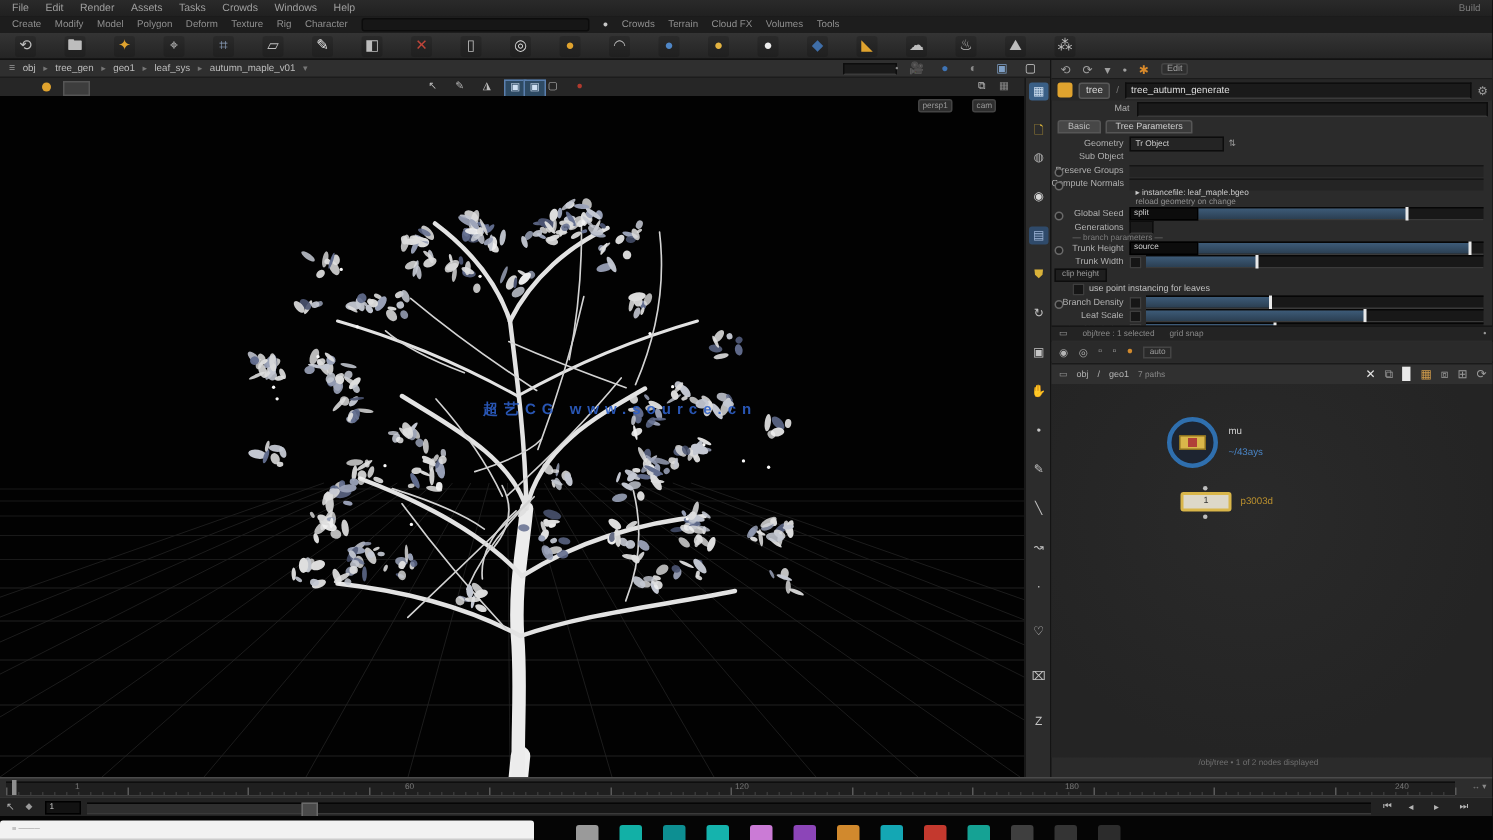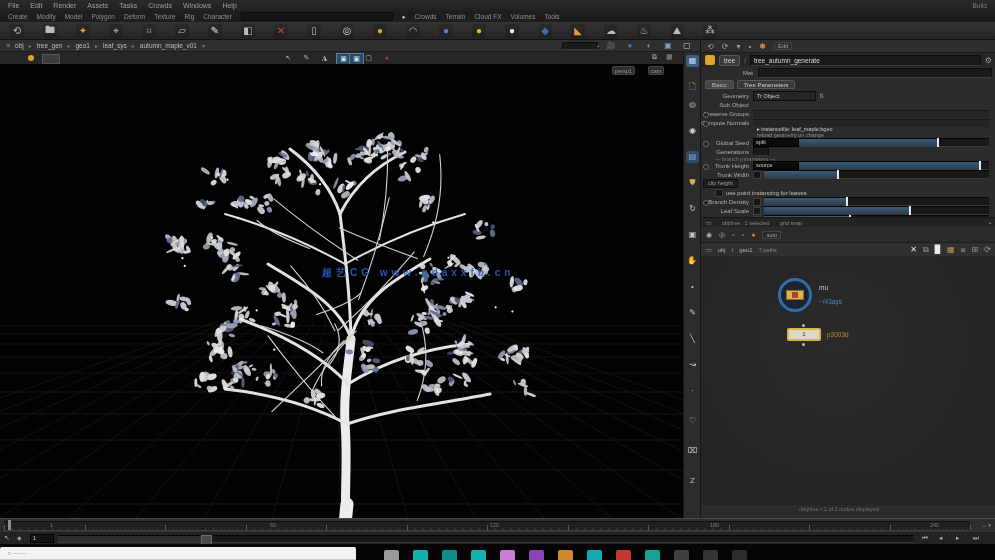--- a/index.html
+++ b/index.html
@@ -691,21 +691,21 @@
           <circle cx="512.42946554441" cy="247.5015435181558" r="1.1" fill="#fafafa"></circle>
           <circle cx="211.99927739799023" cy="173.81621200591326" r="1.1" fill="#fafafa"></circle>
           <circle cx="458.17030952777714" cy="281.98024908080697" r="1.1" fill="#fafafa"></circle>
           <circle cx="320.0412928266451" cy="120.23661002516747" r="1.1" fill="#fafafa"></circle>
           <circle cx="274.2557618394494" cy="285.6323494017124" r="1.1" fill="#fafafa"></circle>
           <circle cx="433.3534809015691" cy="158.39863223955035" r="1.1" fill="#fafafa"></circle>
           <circle cx="448.43437869567424" cy="193.791438434273" r="1.1" fill="#fafafa"></circle>
           <circle cx="184.75009669084102" cy="201.90139450132847" r="1.1" fill="#fafafa"></circle>
         </g>
       </svg></div>
-    <div style="position: absolute; left: 322px; top: 202px; font-size: 10px; font-weight: bold; letter-spacing: 4px; color: rgb(45, 95, 199); opacity: 0.9;">超艺CG  www.qdaxxfb.cn</div>
+    <div style="position: absolute; left: 322px; top: 202px; font-size: 10px; font-weight: bold; letter-spacing: 4px; color: rgb(45, 95, 199); opacity: 0.9;">超艺CG  www.source.cn</div>
     <div class="badge" style="position: absolute; left: 612px; top: 2px;">persp1</div>
     <div class="badge" style="position: absolute; left: 648px; top: 2px;">cam</div>
   </div>
 <div id="vstrip" class="abs">
     <div style="position: absolute; left: 2px; top: 3px; width: 13px; height: 12px; font-size: 8px; line-height: 12px; text-align: center; color: rgb(207, 224, 242); border-radius: 2px; background: rgb(58, 95, 134);">▦</div>
     <div style="position: absolute; left: 2px; top: 29px; width: 13px; height: 12px; font-size: 8px; line-height: 12px; text-align: center; color: rgb(217, 178, 58); border-radius: 2px;">🗋</div>
     <div style="position: absolute; left: 2px; top: 47px; width: 13px; height: 12px; font-size: 8px; line-height: 12px; text-align: center; color: rgb(181, 181, 181); border-radius: 2px;">◍</div>
     <div style="position: absolute; left: 2px; top: 73px; width: 13px; height: 12px; font-size: 8px; line-height: 12px; text-align: center; color: rgb(216, 216, 216); border-radius: 2px;">◉</div>
     <div style="position: absolute; left: 2px; top: 99px; width: 13px; height: 12px; font-size: 8px; line-height: 12px; text-align: center; color: rgb(159, 182, 216); border-radius: 2px; background: rgb(47, 74, 106);">▤</div>
     <div style="position: absolute; left: 2px; top: 125px; width: 13px; height: 12px; font-size: 8px; line-height: 12px; text-align: center; color: rgb(217, 178, 58); border-radius: 2px;">⛊</div>

